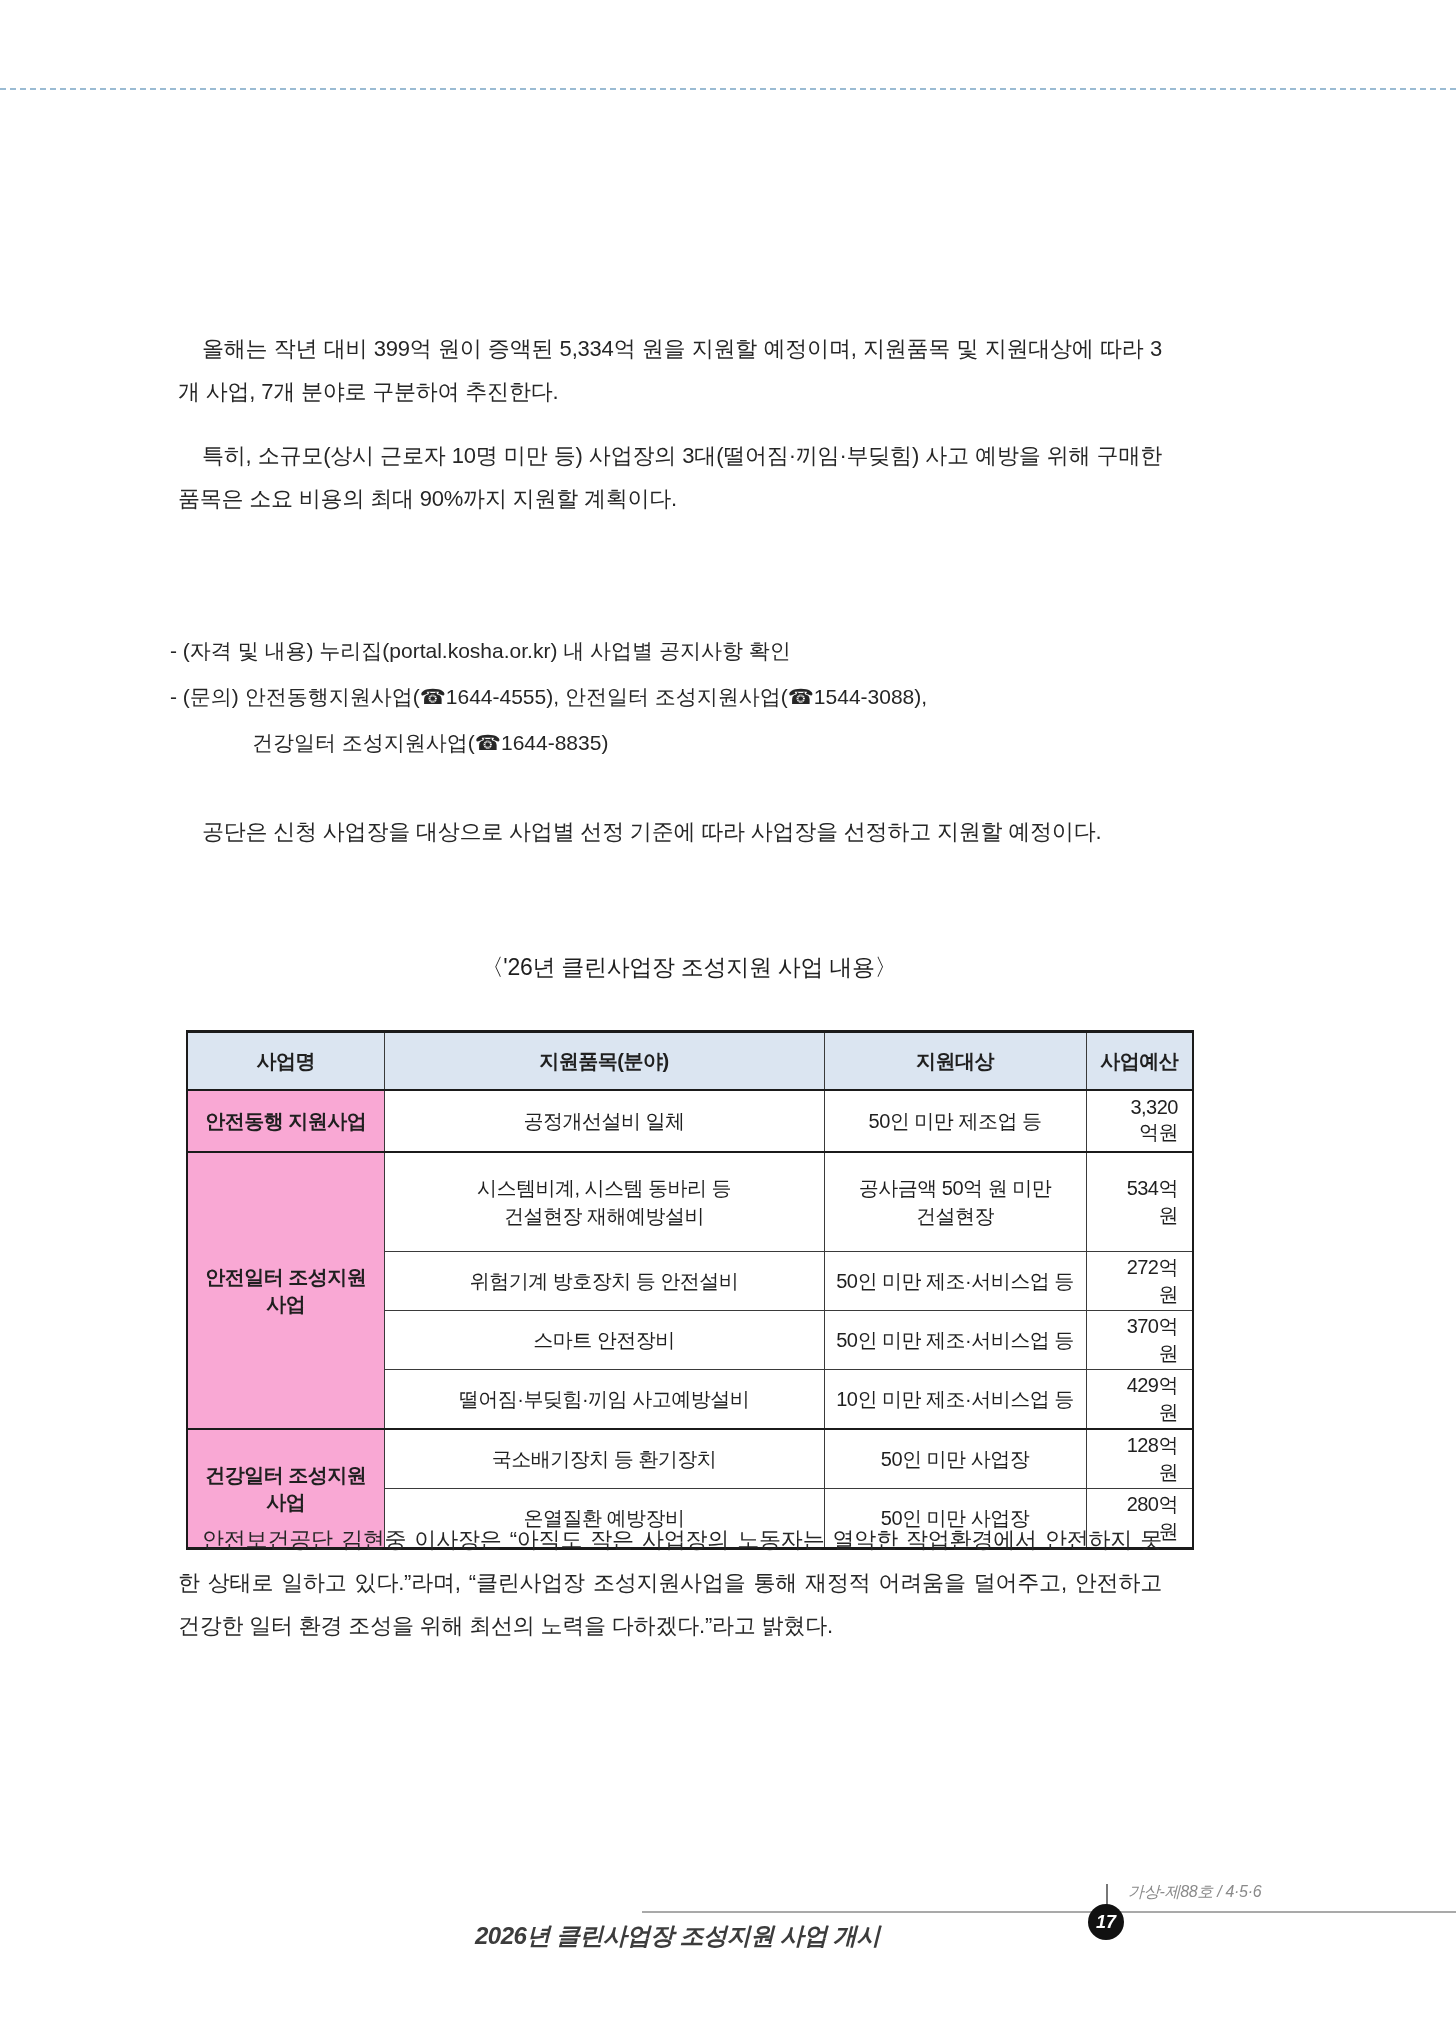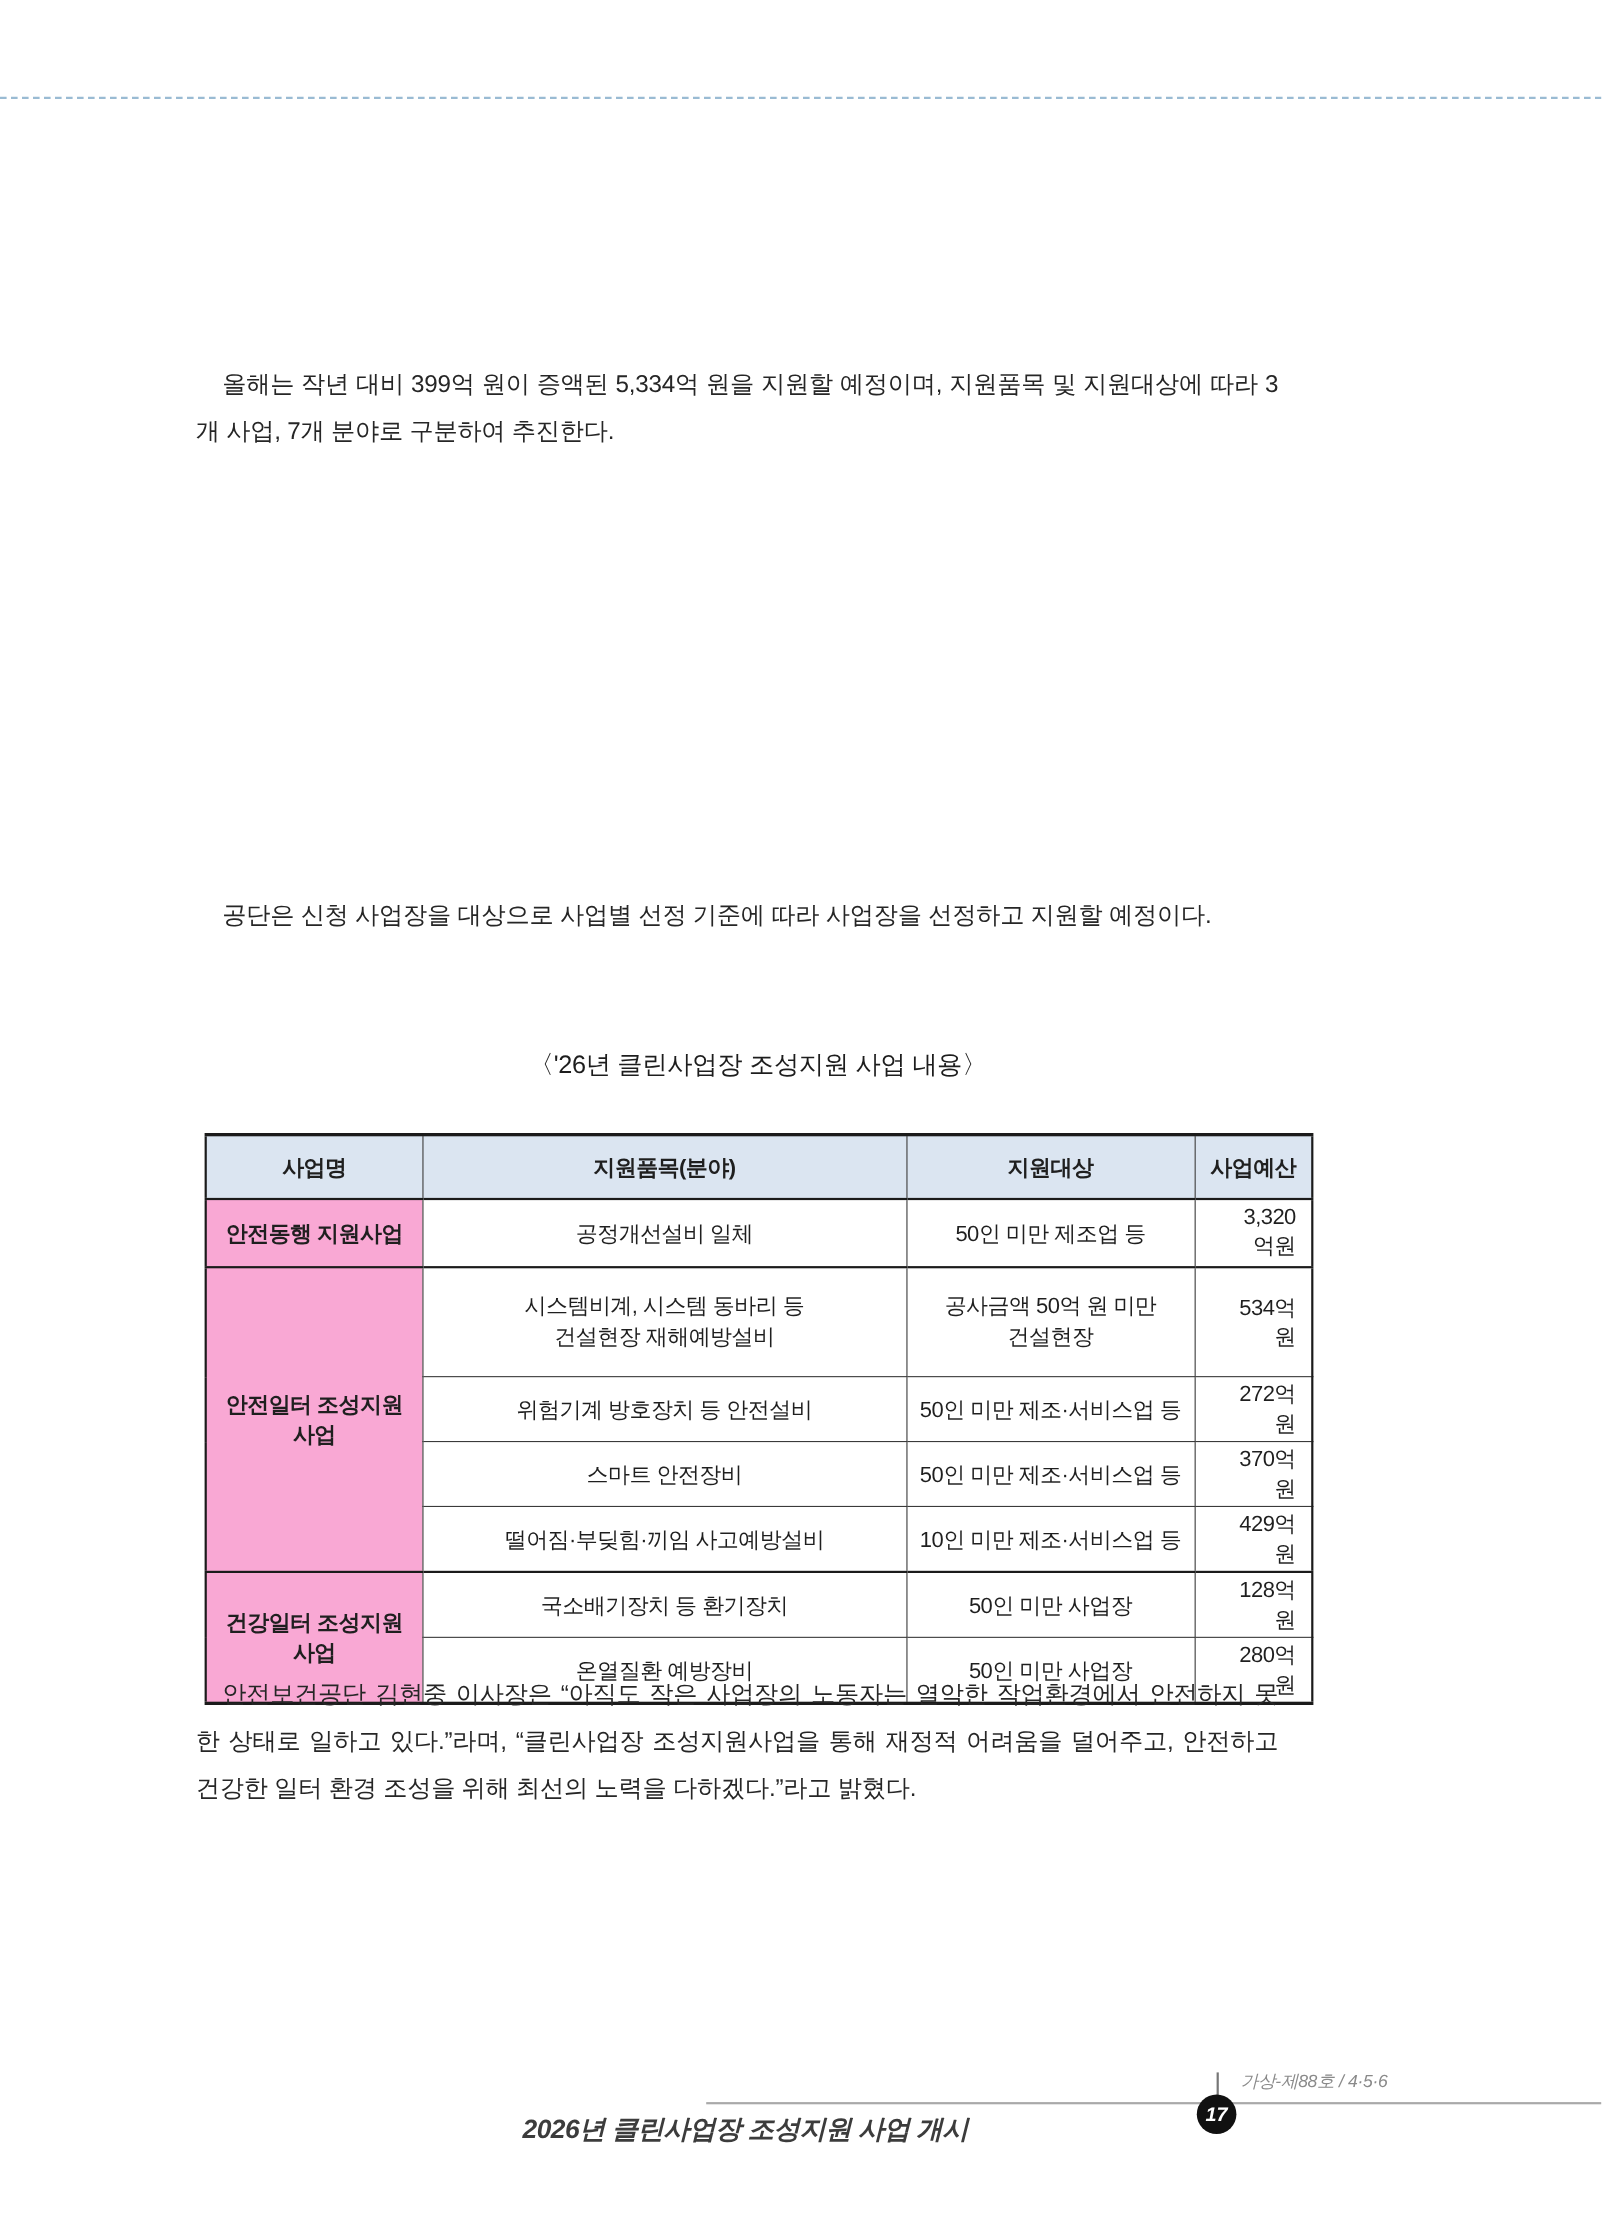--- a/index.html
+++ b/index.html
@@ -91,21 +91,27 @@
   }
 </style>
 </head>
 <body>
 
 <div class="page">
 
   <div class="top-divider"></div>
 
   <p class="body-par p1">올해는 작년 대비 399억 원이 증액된 5,334억 원을 지원할 예정이며, 지원품목 및 지원대상에 따라 3개 사업, 7개 분야로 구분하여 추진한다.</p>
+  <p class="body-par p2">특히, 소규모(상시 근로자 10명 미만 등) 사업장의 3대(떨어짐·끼임·부딪힘) 사고 예방을 위해 구매한 품목은 소요 비용의 최대 90%까지 지원할 계획이다.</p>
 
+  <div class="bullets">
+    <div class="bullet-line">- (자격 및 내용) 누리집(portal.kosha.or.kr) 내 사업별 공지사항 확인</div>
+    <div class="bullet-line">- (문의) 안전동행지원사업(☎1644-4555), 안전일터 조성지원사업(☎1544-3088),</div>
+    <div class="bullet-line bullet-cont">건강일터 조성지원사업(☎1644-8835)</div>
+  </div>
 
   <p class="body-par p5">공단은 신청 사업장을 대상으로 사업별 선정 기준에 따라 사업장을 선정하고 지원할 예정이다.</p>
 
   <div class="table-caption">〈'26년 클린사업장 조성지원 사업 내용〉</div>
 
   <table class="support-table">
     <colgroup>
       <col style="width:197px">
         <col style="width:440px">
         <col style="width:262px">

